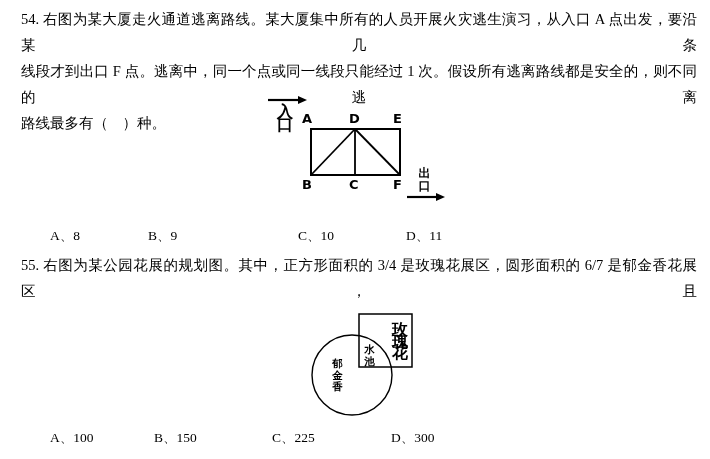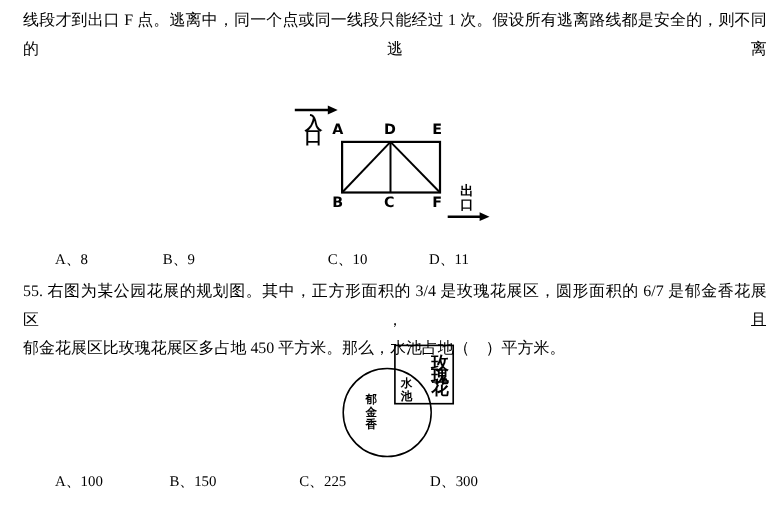--- a/index.html
+++ b/index.html
@@ -17,21 +17,23 @@
           font-family:"DejaVu Sans","Liberation Sans",sans-serif;}
   .vtx{position:absolute;font-weight:bold;font-size:13px;color:#000;
        font-family:"DejaVu Sans","Liberation Sans",sans-serif;}
 </style>
 </head>
 <body>
 
 <div class="page">
 
   <div class="para" style="top:6px;">
+    <div class="pline just">54. 右图为某大厦走火通道逃离路线。某大厦集中所有的人员开展火灾逃生演习，从入口 A 点出发，要沿某几条</div>
     <div class="pline just">线段才到出口 F 点。逃离中，同一个点或同一线段只能经过 1 次。假设所有逃离路线都是安全的，则不同的逃离</div>
+    <div class="pline">路线最多有（　）种。</div>
   </div>
 
   <svg class="diagram-svg" style="left:258px;top:88px;" width="204" height="126" viewBox="258 88 204 126">
 
     <g>
       <line x1="268" y1="100" x2="300" y2="100" stroke="#000" stroke-width="2.2"></line>
       <polygon points="307,100 298,96 298,104" fill="#000"></polygon>
     </g>
 
     <rect x="311" y="129" width="89" height="46" fill="none" stroke="#000" stroke-width="2"></rect>
@@ -51,26 +53,25 @@
   <div class="vtx" style="left:349px;top:111px;">D</div>
   <div class="vtx" style="left:393px;top:111px;">E</div>
   <div class="vtx" style="left:302px;top:177px;">B</div>
   <div class="vtx" style="left:349px;top:177px;">C</div>
   <div class="vtx" style="left:393px;top:177px;">F</div>
 
   <div class="optrow" style="top:227px;">
     <span class="opt" style="left:50px;">A、8</span>
     <span class="opt" style="left:148px;">B、9</span>
     <span class="opt" style="left:266px;margin-left:32px;">C、10</span>
-    <span class="opt" style="left:390px;">D、11</span>
+    <span class="opt" style="left:406px;">D、11</span>
   </div>
 
   <div class="para" style="top:252px;">
     <div class="pline just">55. 右图为某公园花展的规划图。其中，正方形面积的 3/4 是玫瑰花展区，圆形面积的 6/7 是郁金香花展区，且</div>
-    <div class="pline">郁金花展区比玫瑰花展区多占地 450 平方米。那么，水池占地（　）平方米。</div>
   </div>
 
   <svg class="diagram-svg" style="left:300px;top:303px;" width="130" height="122" viewBox="300 303 130 122">
     <circle cx="352" cy="375" r="40" fill="none" stroke="#000" stroke-width="1.4"></circle>
     <rect x="359" y="314" width="53" height="53" fill="none" stroke="#000" stroke-width="1.5"></rect>
   </svg>
 
   <div class="vlabel" style="left:392px;top:324px;width:11px;font-size:16px;line-height:11.5px;">玫瑰花</div>
   <div class="vlabel" style="left:364px;top:344px;width:11px;font-size:10.5px;line-height:11.5px;">水池</div>
   <div class="vlabel" style="left:332px;top:358px;width:11px;font-size:10.5px;line-height:11.5px;">郁金香</div>

